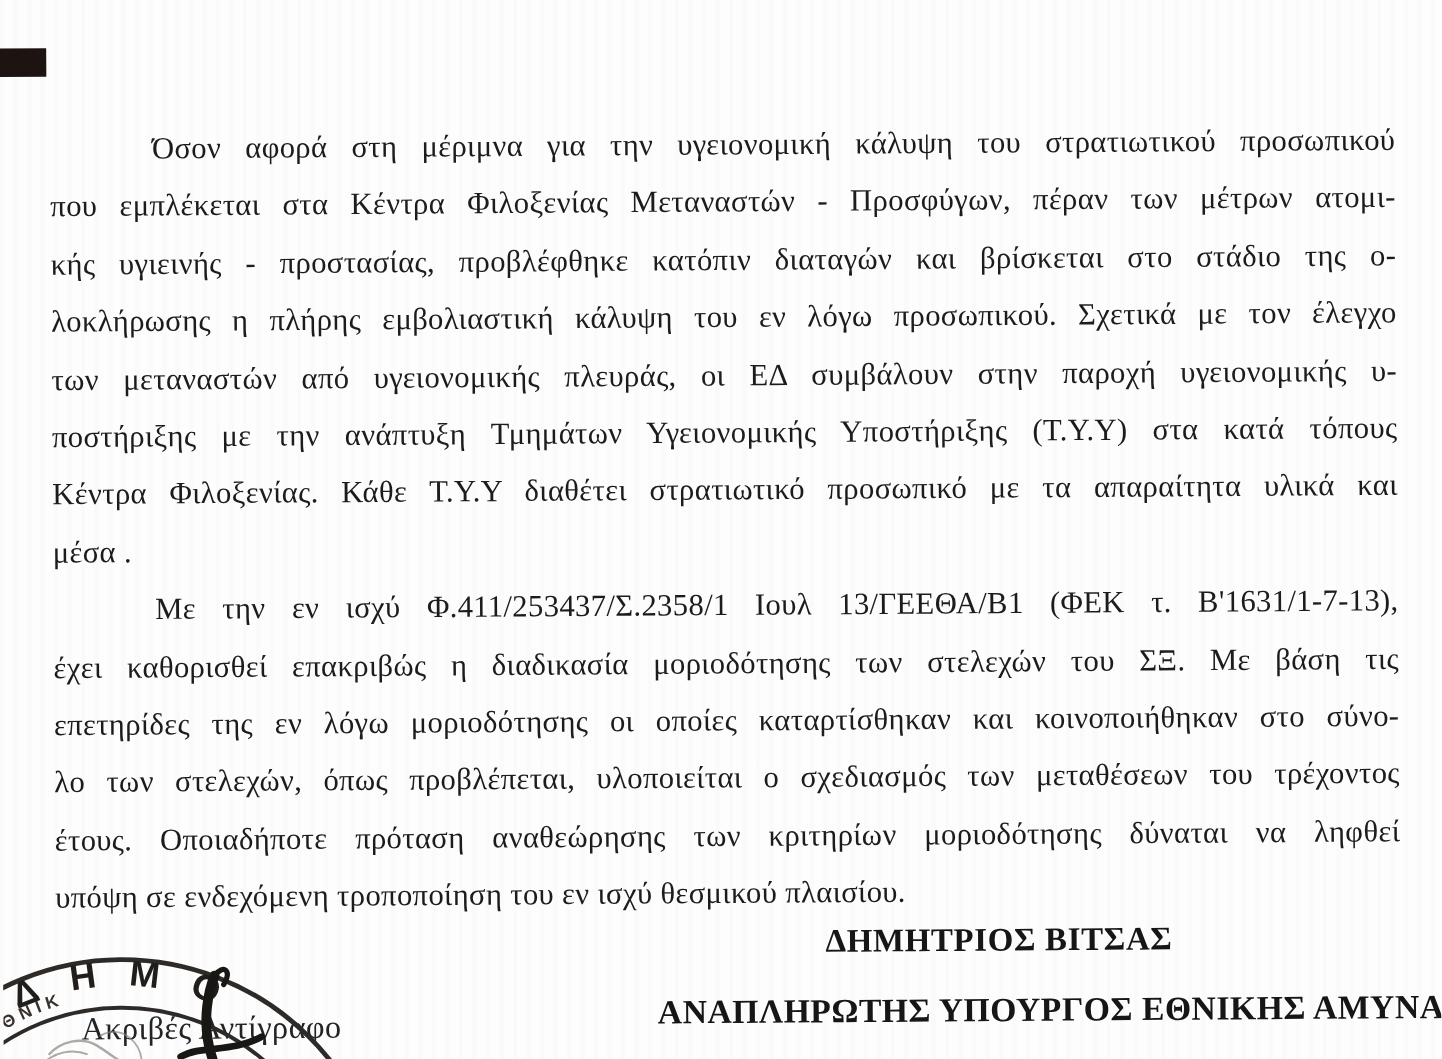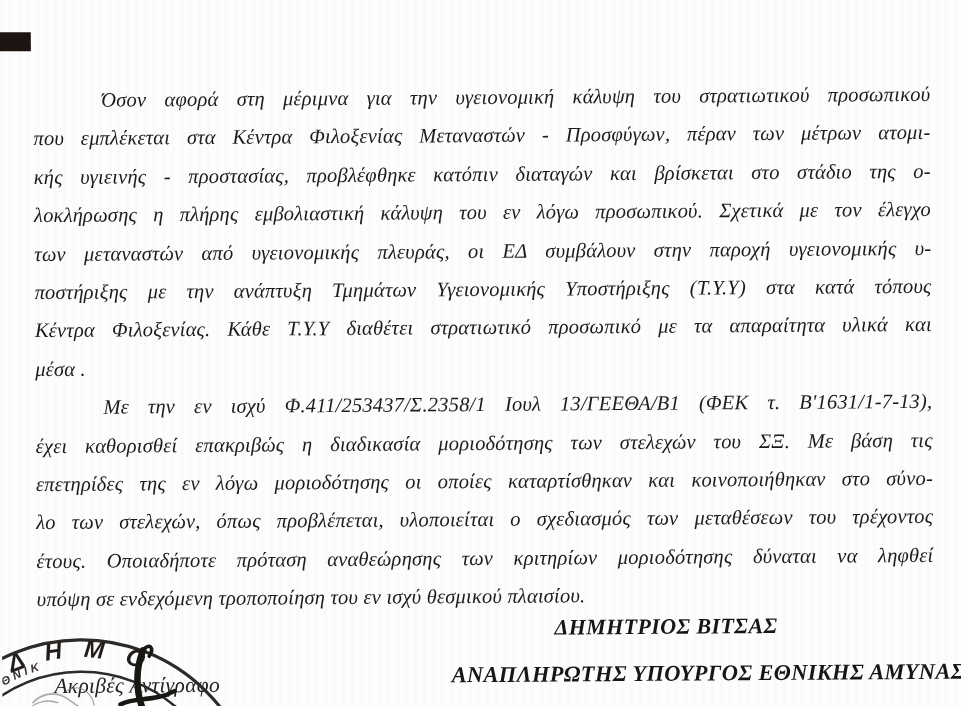--- a/index.html
+++ b/index.html
@@ -9,21 +9,20 @@
   }
   #page {
     position: relative;
     width: 961px; height: 706px;
     background: #fdfdfd;
     background-image: repeating-linear-gradient(90deg,
       rgba(0,0,0,0.012) 0px, rgba(0,0,0,0.012) 3px,
       rgba(255,255,255,0) 3px, rgba(255,255,255,0) 9px);
     overflow: hidden;
     color: #1f1f1f;
-    font-style: italic;
   }
   .tilt {
     position: absolute; left: 0; top: 0; right: 0; bottom: 0;
     transform: rotate(-0.4deg);
     transform-origin: 480px 350px;
   }
   
   .textblock {
     position: absolute;
     left: 35px; top: 78px; width: 897px;

